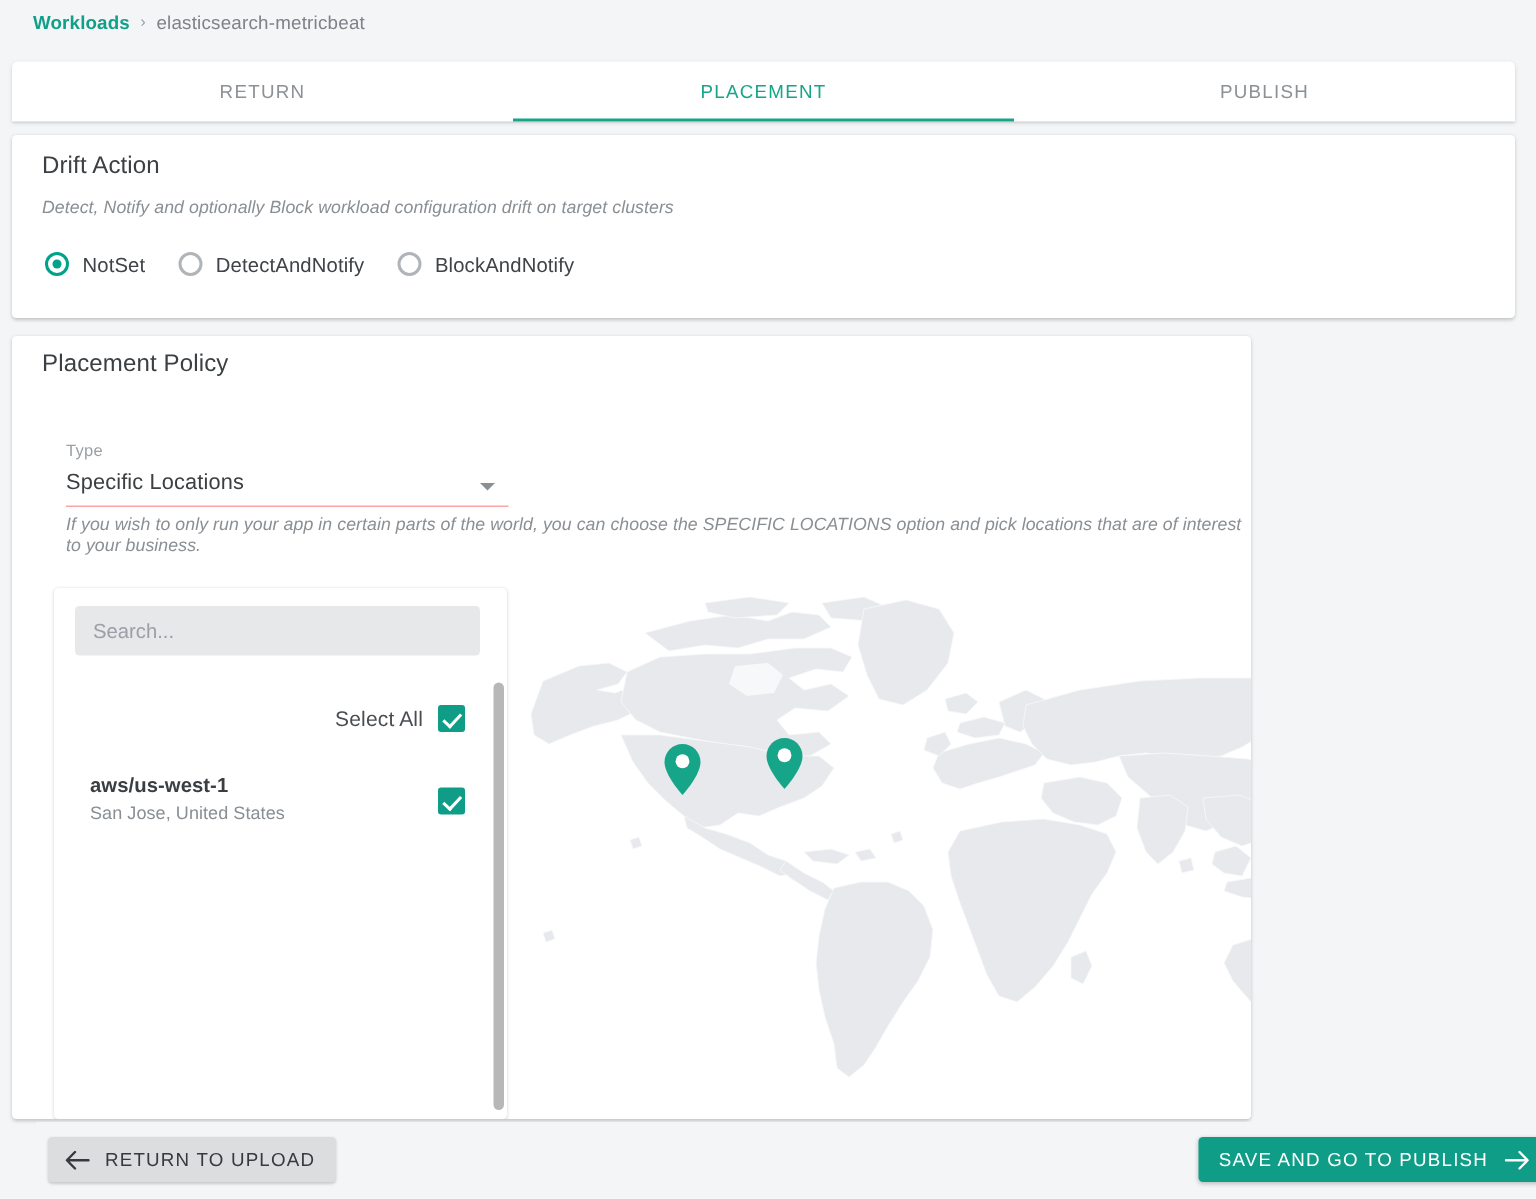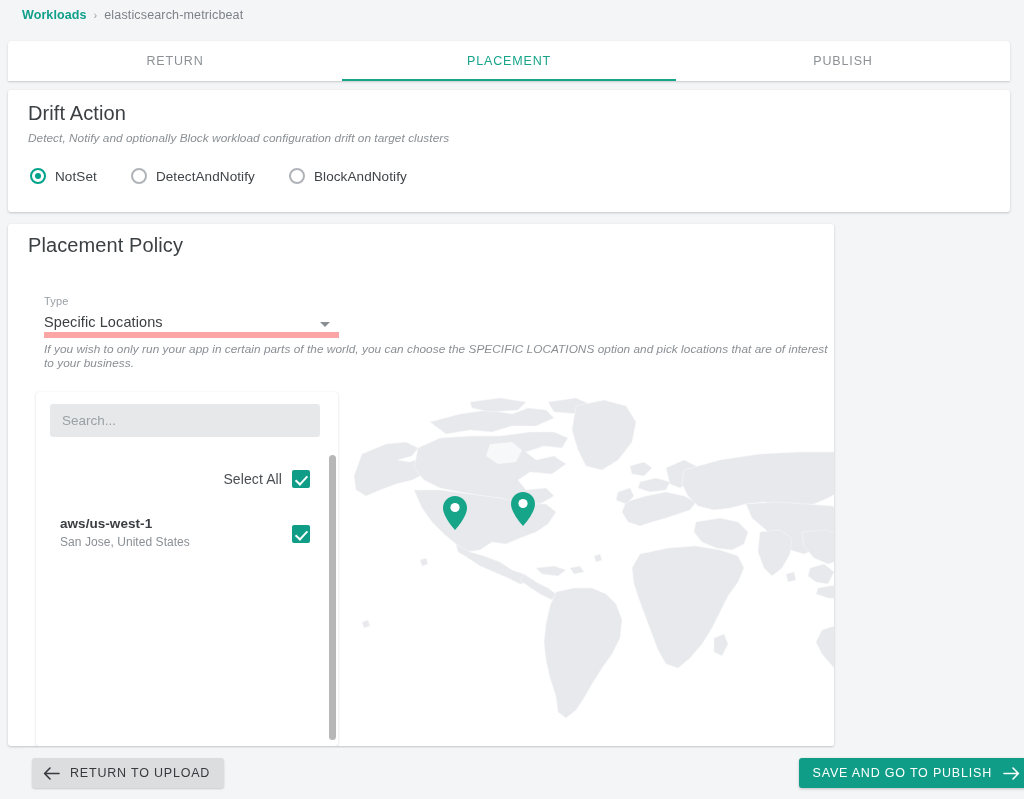--- a/index.html
+++ b/index.html
@@ -59,34 +59,34 @@
   .card {
     position: absolute;
     background: #ffffff;
     border-radius: 3px;
     box-shadow: 0 1px 3px rgba(0,0,0,.14), 0 1px 2px rgba(0,0,0,.07);
   }
   #drift-card { left: 8px; top: 90px; width: 1002px; height: 122px; }
   #placement-card { left: 8px; top: 224px; width: 826px; height: 522px; overflow: hidden; }
 
   .card-title {
-    font-size: 20px; color: #3c4043; font-weight: normal;
+    font-size: 16px; color: #3c4043; font-weight: normal;
     letter-spacing: .1px;
   }
   .card-sub {
     font-size: 11.8px; color: #8a8f94; font-style: italic;
     letter-spacing: .05px;
   }
 
   #drift-title { position: absolute; left: 20px; top: 12px; }
   #drift-sub   { position: absolute; left: 20px; top: 41px; }
 
   .radio-row {
     position: absolute; left: 30px; top: 168px;
-    display: flex; align-items: flex-start; gap: 12px;
+    display: flex; align-items: flex-start; gap: 0px;
   }
   .radio-opt { display: flex; align-items: center; cursor: pointer; margin-right: 22px; }
   .radio-circ {
     width: 16px; height: 16px; border-radius: 50%;
     border: 2px solid #b0b4b8; background: transparent;
     display: inline-block; position: relative; flex: none;
   }
   .radio-opt.checked .radio-circ { border-color: #00a389; }
   .radio-opt.checked .radio-circ::after {
     content: ""; position: absolute; left: 3px; top: 3px;
@@ -98,21 +98,21 @@
 
   
   #pp-title { position: absolute; left: 20px; top: 10px; }
   #pp-sub   { position: absolute; left: 20px; top: 40px; }
 
   .select-wrap { position: absolute; left: 36px; top: 71px; width: 295px; }
   .select-label { font-size: 11px; color: #9aa0a6; letter-spacing: .2px; }
   .select-field {
     margin-top: 7px;
     height: 24px;
-    border-bottom: 6px solid #fca5a5;
+    border-bottom: 1px solid #fca5a5;
     display: flex; align-items: flex-start; justify-content: space-between;
     cursor: pointer;
   }
   .select-value { font-size: 14.5px; color: #3c4043; letter-spacing: .1px; }
   .caret {
     width: 0; height: 0; margin-top: 8px; margin-right: 9px;
     border-left: 5px solid transparent;
     border-right: 5px solid transparent;
     border-top: 5px solid #8a8f94;
   }

